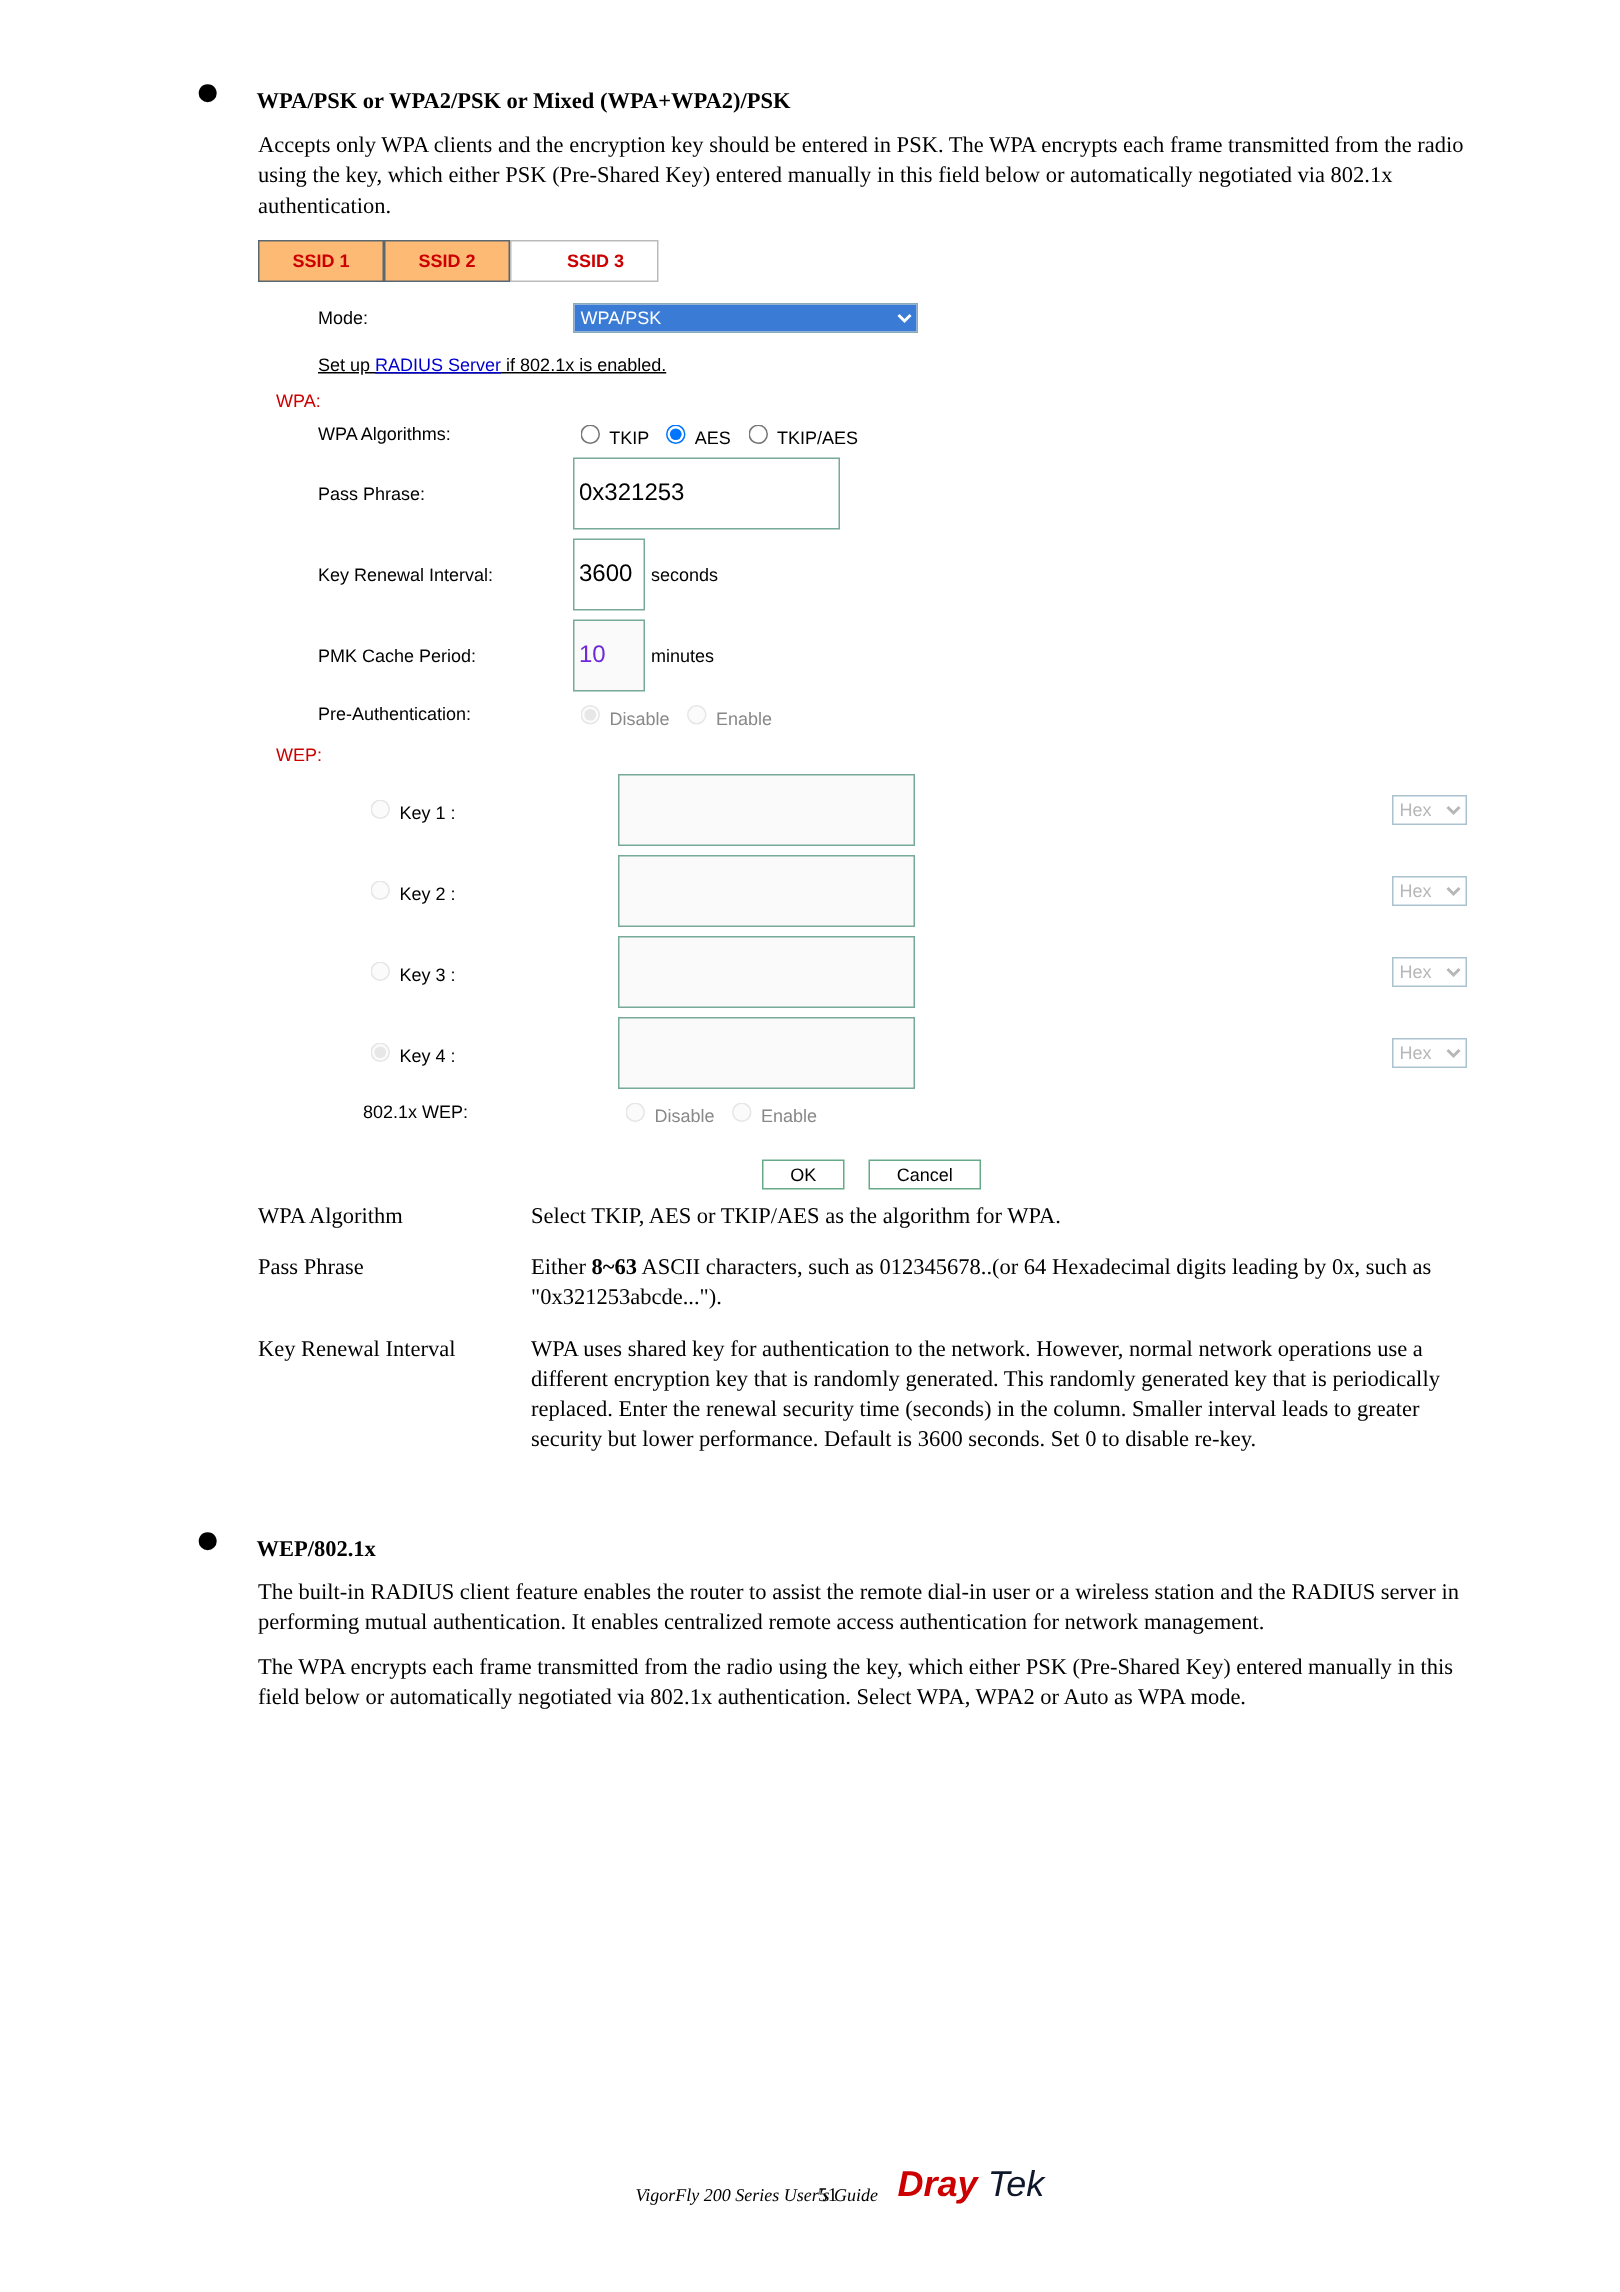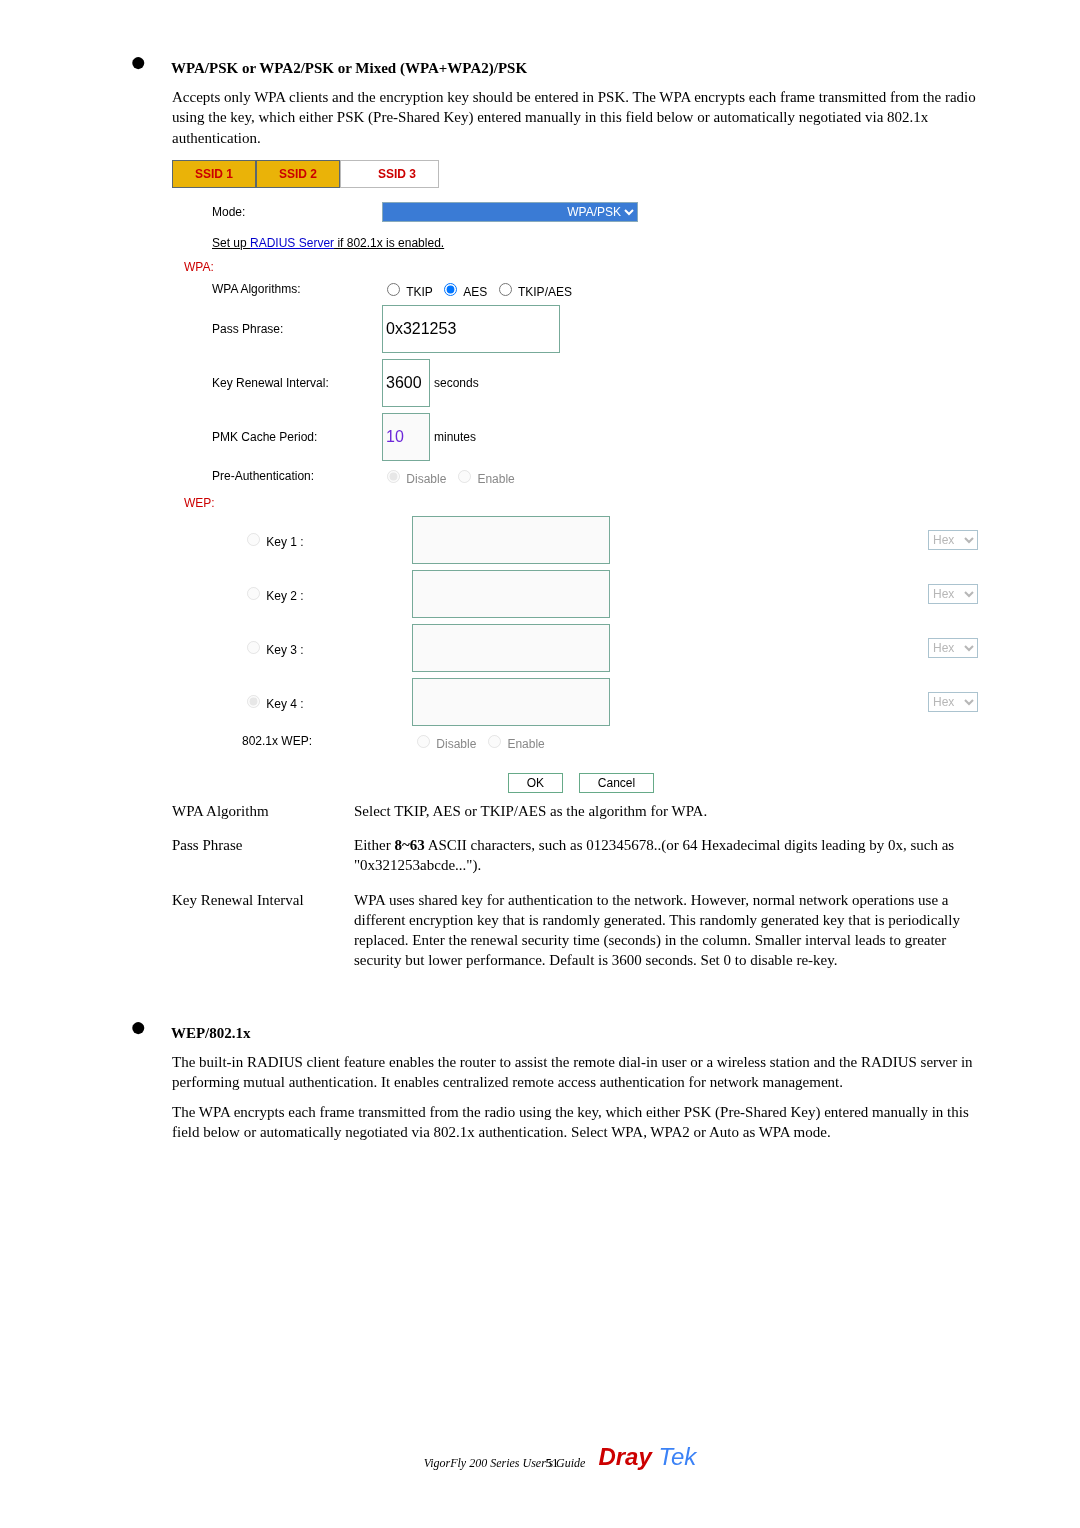--- a/index.html
+++ b/index.html
@@ -37,21 +37,21 @@
     display: flex;
   }
   .tab {
     font-family: Verdana, Arial, sans-serif;
     font-size: 12px;
     font-weight: bold;
     padding: 6px 22px;
     border: 1px solid #bbb;
   }
   .tab.dark {
-    background: #eab308;
+    background: #fdba74;
     color: #c00;
     border-color: #5a6770;
   }
   .tab.dark.inactive { color: #c00; }
   .tab.light {
     background: #fff;
     color: #c00;
     padding-left: 37px;
   }
   .formarea {
@@ -68,21 +68,21 @@
   .flabel.indent2 { padding-left: 30px; }
   .radius-link { color: #00c; text-decoration: underline; }
   .sect-label { color: #c00; margin: 10px 0 6px -28px; font-weight: normal; }
   .txt {
     border: 1px solid #7a9; height: 18px; font-size: 16px; padding: 14px 3px;
     font-family: Arial, sans-serif;
   }
   .sel {
     border: 1px solid #8ab; height: 20px; font-size: 12px; background: #fff;
   }
-  .sel.mode { width: 256px; background: linear-gradient(#3a7bd5,#3a7bd5); color:#fff;text-align:right; }
+  .sel.mode { width: 230px; background: linear-gradient(#3a7bd5,#3a7bd5); color:#fff; }
   .sel.mode option { color:#000; background:#fff; }
   .hexsel { width: 50px; color:#999; }
   .btnrow { text-align: center; margin: 10px 0 6px 0; }
   .btn {
     font-family: Arial, sans-serif; font-size: 12px;
     border: 1px solid #6a8; background: #fff; padding: 2px 18px; margin: 0 6px;
   }
   .defs {
     display: grid;
     grid-template-columns: 170px 1fr;
@@ -96,21 +96,21 @@
   .footer {
     display: flex;
     justify-content: center;
     align-items: flex-end;
     margin-top: 300px;
   }
   .footer .left { font-style: italic; font-size: 12px; }
   .footer .mid { font-size: 13px; position: relative; left: -40px; }
   .logo { font-family: Arial, sans-serif; font-weight: bold; font-size: 24px; font-style: italic; }
   .logo .d { color: #c00; }
-  .logo .t { color: #3b82f6; font-weight: normal; }
+  .logo .t { color: #0f172a; font-weight: normal; }
   input[type=radio][disabled] { opacity: .55; }
 </style>
 </head>
 <body>
 
 <div class="bullet-head">
   <span class="dot">●</span>
   <span>WPA/PSK or WPA2/PSK or Mixed (WPA+WPA2)/PSK</span>
 </div>
 <p class="para">Accepts only WPA clients and the encryption key should be entered in PSK. The WPA encrypts each frame transmitted from the radio using the key, which either PSK (Pre-Shared Key) entered manually in this field below or automatically negotiated via 802.1x authentication.</p>

